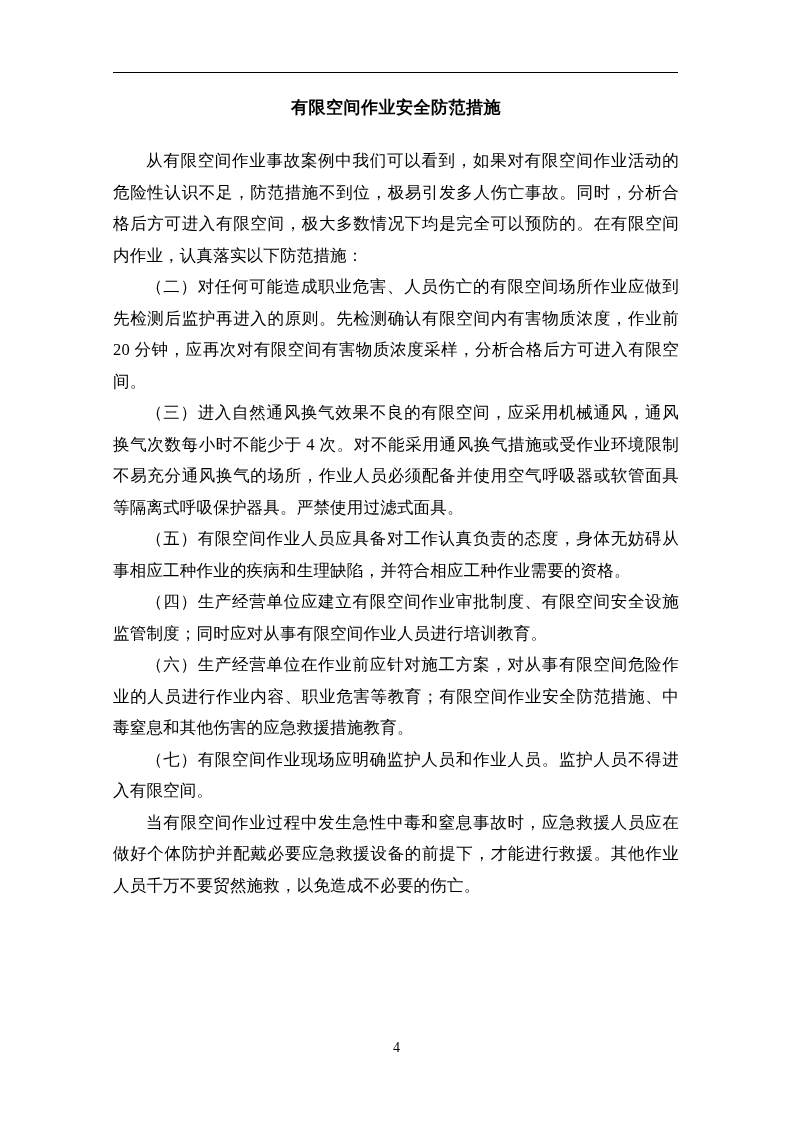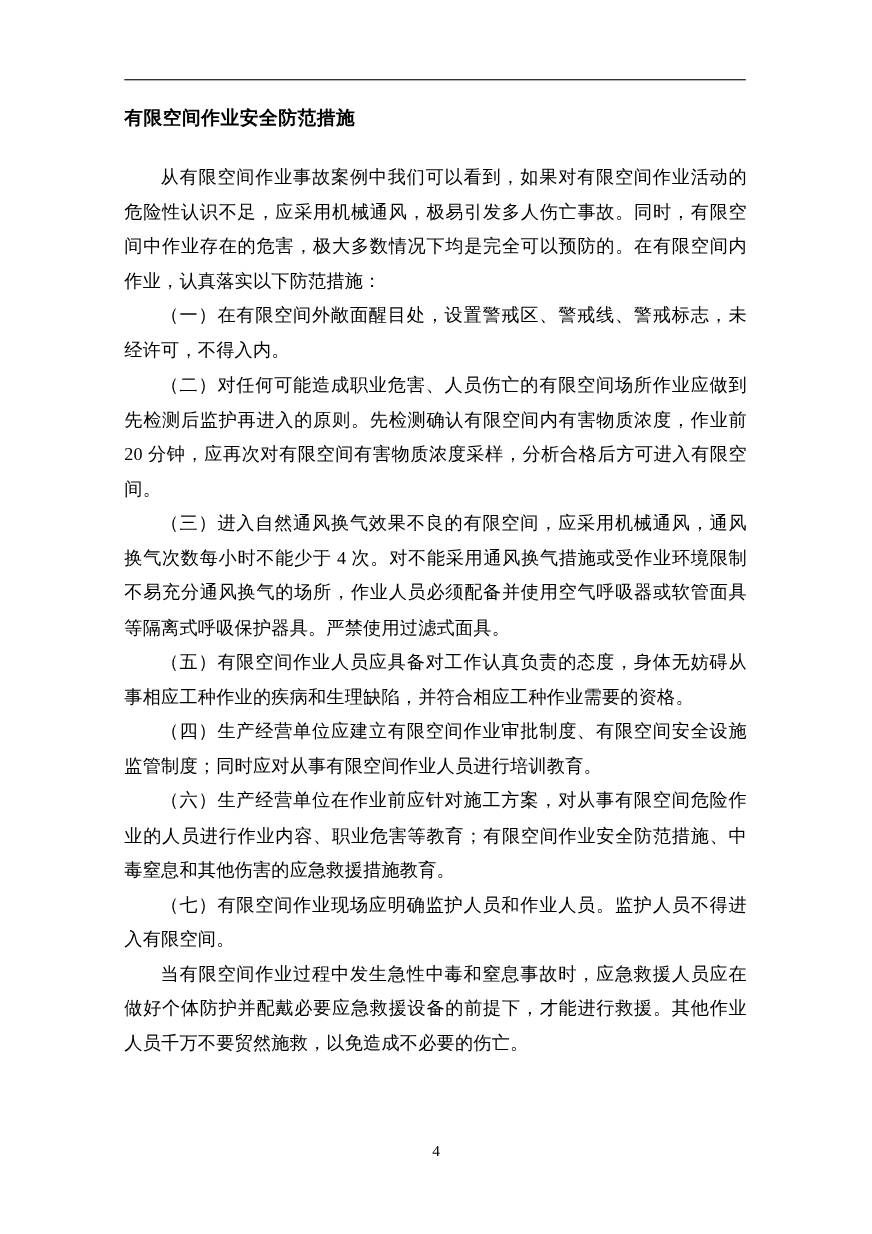--- a/index.html
+++ b/index.html
@@ -30,20 +30,21 @@
     height: 0;
     border-top: 1px solid #000000;
   }
   .content {
     position: absolute;
     top: 96px;
     left: 113px;
     width: 566px;
   }
   .doc-title {
+    text-align: center;
     font-size: 17px;
     font-weight: bold;
     letter-spacing: 0.5px;
     margin: 0 0 26px 0;
     font-family: "Liberation Serif", "DejaVu Serif", serif;
   }
   .para {
     font-size: 16.5px;
     line-height: 31.5px;
     text-align: justify;
@@ -66,22 +67,21 @@
 <body>
 
 <div class="page">
 
   <div class="header-rule"></div>
 
   <div class="content">
 
     <h1 class="doc-title">有限空间作业安全防范措施</h1>
 
-    <p class="para">从有限空间作业事故案例中我们可以看到，如果对有限空间作业活动的危险性认识不足，应采用机械通风，极易引发多人伤亡事故。同时，有限空间中作业存在的危害，极大多数情况下均是完全可以预防的。在有限空间内作业，认真落实以下防范措施：</p>
-    <p class="para">（一）在有限空间外敞面醒目处，设置警戒区、警戒线、警戒标志，未经许可，不得入内。</p>
+    <p class="para">从有限空间作业事故案例中我们可以看到，如果对有限空间作业活动的危险性认识不足，防范措施不到位，极易引发多人伤亡事故。同时，分析合格后方可进入有限空间，极大多数情况下均是完全可以预防的。在有限空间内作业，认真落实以下防范措施：</p>
     <p class="para">（二）对任何可能造成职业危害、人员伤亡的有限空间场所作业应做到先检测后监护再进入的原则。先检测确认有限空间内有害物质浓度，作业前 20 分钟，应再次对有限空间有害物质浓度采样，分析合格后方可进入有限空间。</p>
     <p class="para">（三）进入自然通风换气效果不良的有限空间，应采用机械通风，通风换气次数每小时不能少于 4 次。对不能采用通风换气措施或受作业环境限制不易充分通风换气的场所，作业人员必须配备并使用空气呼吸器或软管面具等隔离式呼吸保护器具。严禁使用过滤式面具。</p>
     <p class="para">（五）有限空间作业人员应具备对工作认真负责的态度，身体无妨碍从事相应工种作业的疾病和生理缺陷，并符合相应工种作业需要的资格。</p>
     <p class="para">（四）生产经营单位应建立有限空间作业审批制度、有限空间安全设施监管制度；同时应对从事有限空间作业人员进行培训教育。</p>
     <p class="para">（六）生产经营单位在作业前应针对施工方案，对从事有限空间危险作业的人员进行作业内容、职业危害等教育；有限空间作业安全防范措施、中毒窒息和其他伤害的应急救援措施教育。</p>
     <p class="para">（七）有限空间作业现场应明确监护人员和作业人员。监护人员不得进入有限空间。</p>
     <p class="para">当有限空间作业过程中发生急性中毒和窒息事故时，应急救援人员应在做好个体防护并配戴必要应急救援设备的前提下，才能进行救援。其他作业人员千万不要贸然施救，以免造成不必要的伤亡。</p>
 
   </div>
 

